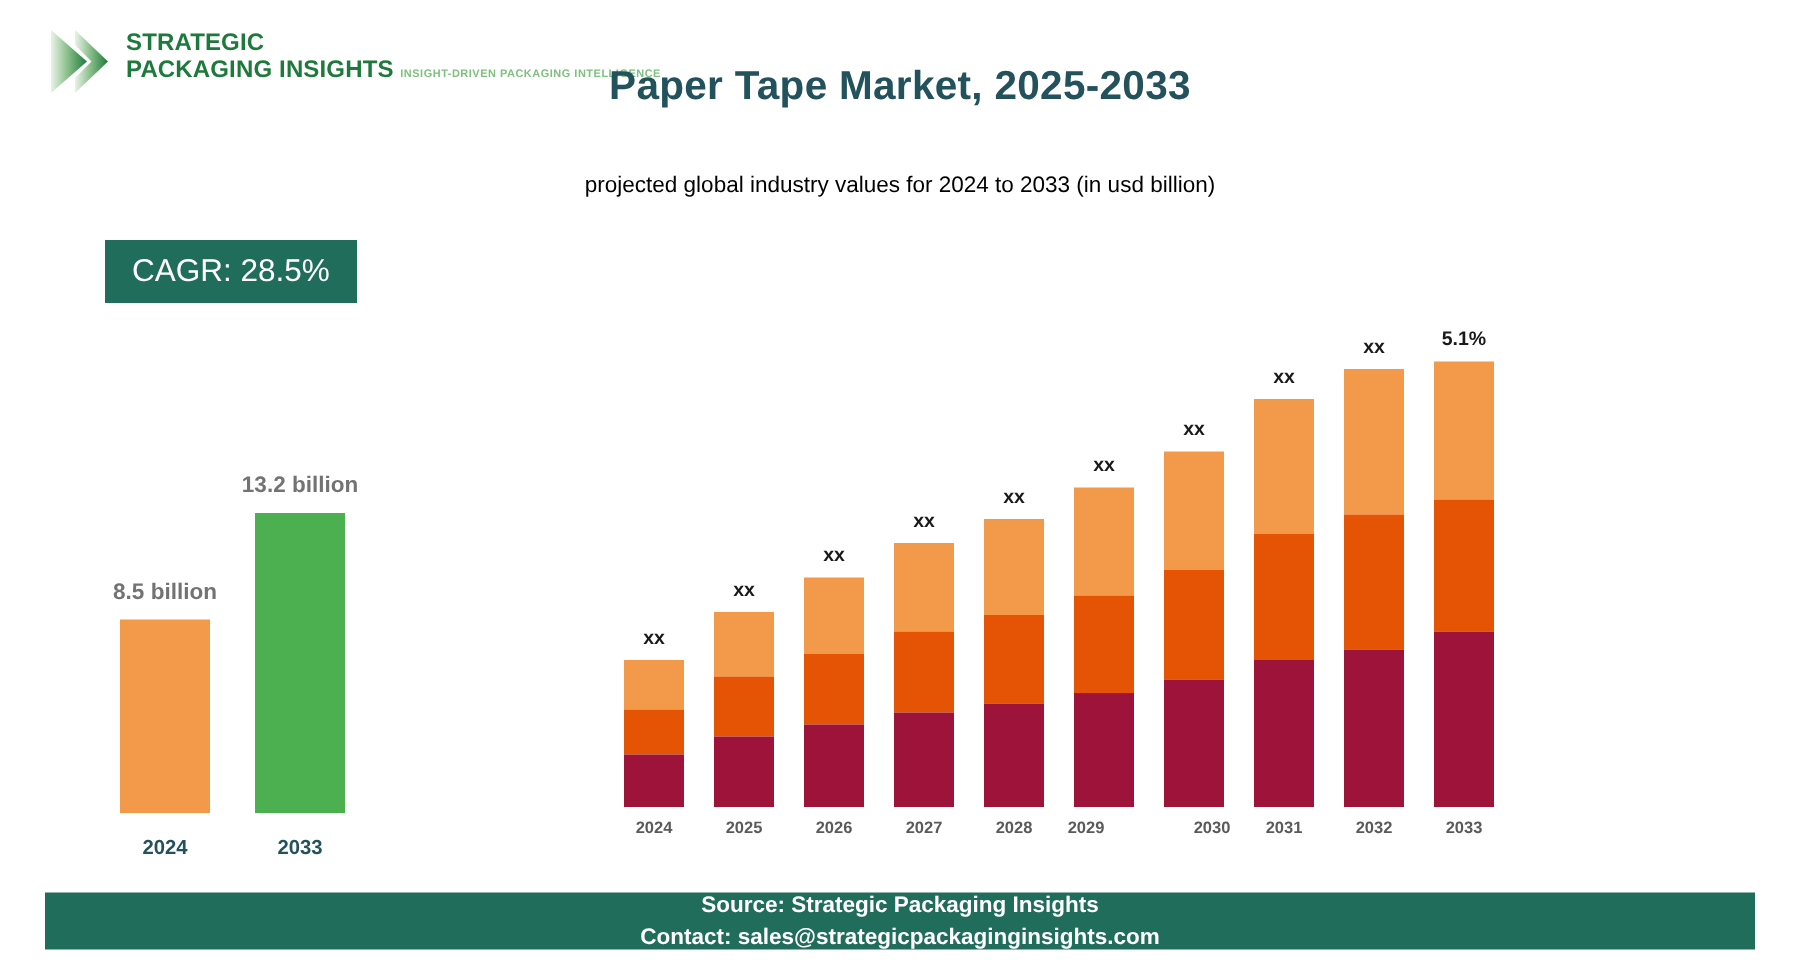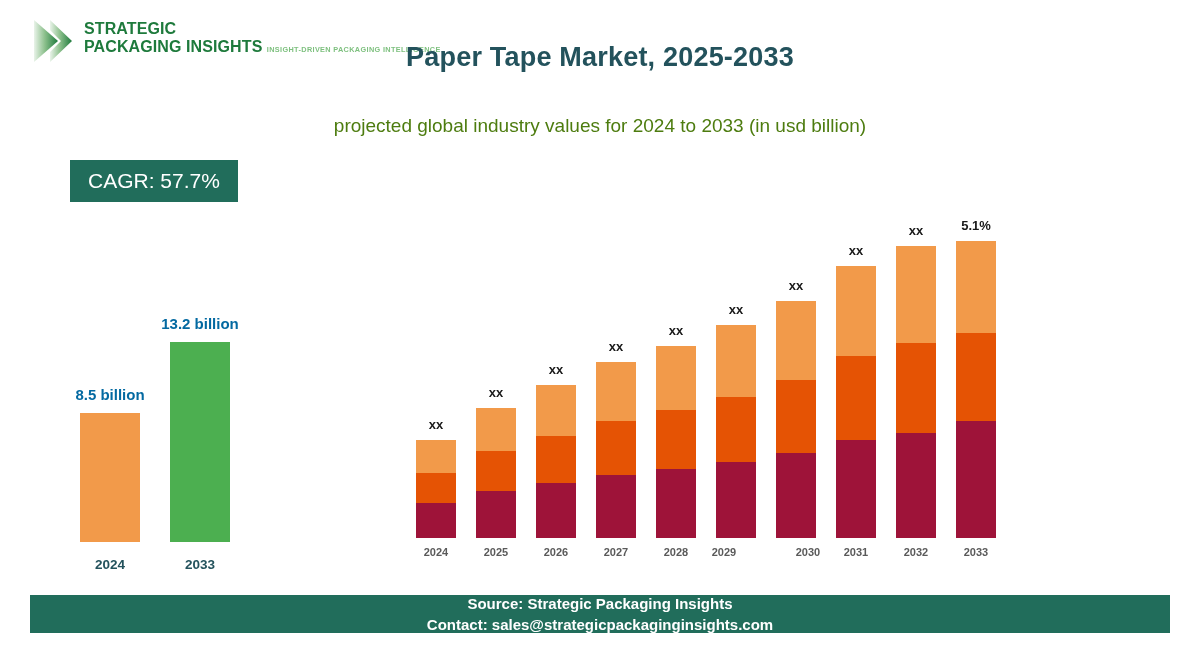--- a/index.html
+++ b/index.html
@@ -65,22 +65,22 @@
     font-weight: bold;
     color: #23525C;
     letter-spacing: 0.2px;
   }
   .chart-subtitle {
     position: absolute;
     left: 0;
     top: 115px;
     width: 1200px;
     text-align: center;
-    font-size: 19px;
-    color: #4d7c0f;
+    font-size: 15px;
+    color: #000000;
   }
 
   
   .cagr-badge {
     position: absolute;
     left: 70px;
     top: 160px;
     background: #216D5B;
     color: #ffffff;
     font-size: 21px;
@@ -105,21 +105,21 @@
     position: absolute;
     bottom: 0;
     width: 60px;
   }
   .cmp-value {
     position: absolute;
     width: 160px;
     text-align: center;
     font-size: 15px;
     font-weight: bold;
-    color: #0369a1;
+    color: #737373;
     white-space: nowrap;
   }
   .cmp-year {
     position: absolute;
     bottom: 8px;
     width: 120px;
     text-align: center;
     font-size: 13.5px;
     font-weight: bold;
     color: #23525C;
@@ -208,21 +208,21 @@
     <span class="logo-text">
       <span class="logo-name">STRATEGIC
 PACKAGING INSIGHTS</span>
       <span class="logo-tagline">INSIGHT-DRIVEN PACKAGING INTELLIGENCE</span>
     </span>
   </div>
 
   <div class="chart-title">Paper Tape Market, 2025-2033</div>
   <div class="chart-subtitle">projected global industry values for 2024 to 2033 (in usd billion)</div>
 
-  <div class="cagr-badge">CAGR: 57.7%</div>
+  <div class="cagr-badge">CAGR: 28.5%</div>
 
   <div class="compare-group">
       <div class="cmp-bar-wrap" style="left: 0px; bottom: 38px;">
         <div class="cmp-bar" style="left: 20px; height: 129px; background: rgb(242, 154, 74);"></div>
       </div>
       <div class="cmp-value" style="left: -30px; bottom: 177px;">8.5 billion</div>
       <div class="cmp-year" style="left: -10px;">2024</div>
       <div class="cmp-bar-wrap" style="left: 0px; bottom: 38px;">
         <div class="cmp-bar" style="left: 110px; height: 200px; background: rgb(76, 175, 80);"></div>
       </div>

